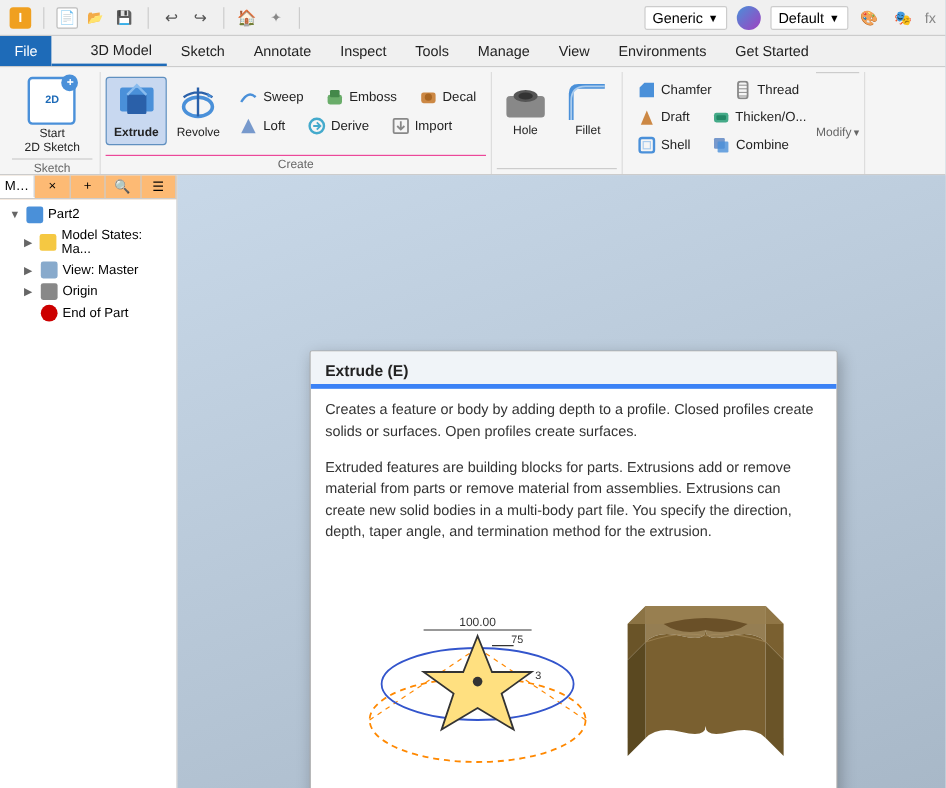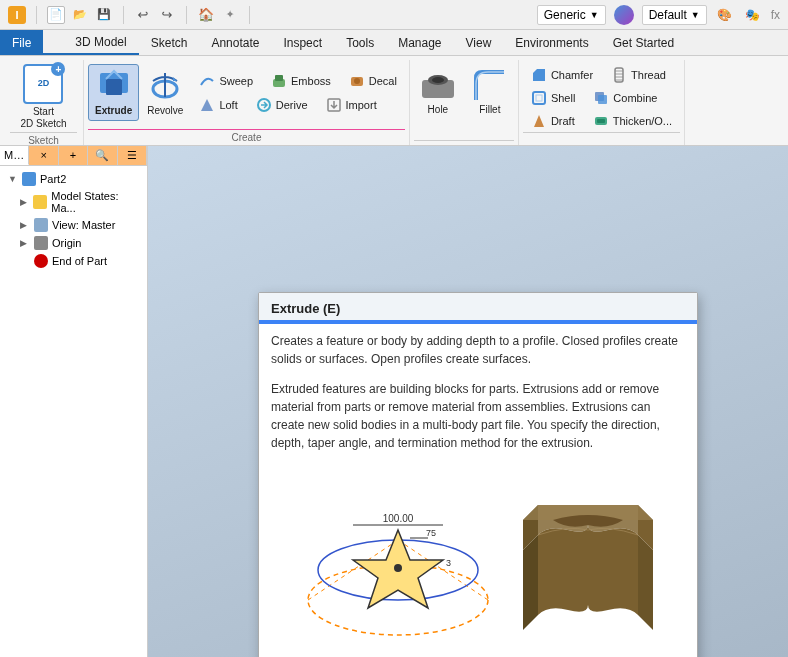--- a/index.html
+++ b/index.html
@@ -327,66 +327,66 @@
           <svg width="36" height="36" viewBox="0 0 36 36">
             <path d="M4 32 L4 10 Q4 4 10 4 L32 4" fill="none" stroke="#4a90d9" stroke-width="4"></path>
             <path d="M4 32 L4 16 Q4 4 16 4 L32 4" fill="none" stroke="#aaccee" stroke-width="1.5"></path>
           </svg>
           <span style="font-size:10px;color:#222;">Fillet</span>
         </div>
       </div>
       <div class="group-label" style="font-size:10px;color:#666;border-top:1px solid #ccc;padding-top:2px;margin-bottom:2px;text-align:center;"></div>
     </div>
 
-    <div style="display:flex;flex-direction:column;border-right:1px solid #ddd;padding:0 4px;justify-content:space-between;">
+    <div style="display:flex;flex-direction:row;border-right:1px solid #ddd;padding:0 4px;justify-content:space-between;">
       <div style="display:flex;flex-direction:column;gap:1px;padding-top:4px;">
         <div style="display:flex;gap:2px;">
           <div class="ribbon-btn-sm">
             <svg width="16" height="16" viewBox="0 0 16 16">
                 <path d="M2 14 L2 6 L6 2 L14 2 L14 14 Z" fill="#4a90d9"></path>
               </svg>
             <span>Chamfer</span>
           </div>
           <div class="ribbon-btn-sm">
             <svg width="16" height="16" viewBox="0 0 16 16">
                 <rect x="4" y="1" width="8" height="14" fill="none" stroke="#888" stroke-width="1.5" rx="2"></rect>
                 <path d="M4 4 L12 4 M4 7 L12 7 M4 10 L12 10 M4 13 L12 13" stroke="#888" stroke-width="0.8"></path>
               </svg>
             <span>Thread</span>
           </div>
         </div>
         <div style="display:flex;gap:2px;">
           <div class="ribbon-btn-sm">
             <svg width="16" height="16" viewBox="0 0 16 16">
+                <path d="M3 14 L8 2 L13 14 Z" fill="#cc8844"></path>
+              </svg>
+            <span>Draft</span>
+          </div>
+          <div class="ribbon-btn-sm">
+            <svg width="16" height="16" viewBox="0 0 16 16">
+                <rect x="2" y="4" width="12" height="8" fill="#44aa88" rx="2"></rect>
+                <rect x="4" y="6" width="8" height="4" fill="#228866" rx="1"></rect>
+              </svg>
+            <span>Thicken/O...</span>
+          </div>
+        </div>
+        <div style="display:flex;gap:2px;">
+          <div class="ribbon-btn-sm">
+            <svg width="16" height="16" viewBox="0 0 16 16">
                 <rect x="2" y="2" width="12" height="12" fill="none" stroke="#4a90d9" stroke-width="2" rx="2"></rect>
                 <rect x="5" y="5" width="6" height="6" fill="none" stroke="#aaccee" stroke-width="1"></rect>
               </svg>
             <span>Shell</span>
           </div>
           <div class="ribbon-btn-sm">
             <svg width="16" height="16" viewBox="0 0 16 16">
                 <rect x="2" y="2" width="9" height="9" fill="#7799cc" rx="1"></rect>
                 <rect x="5" y="5" width="9" height="9" fill="#4a90d9" rx="1" opacity="0.8"></rect>
               </svg>
             <span>Combine</span>
-          </div>
-        </div>
-        <div style="display:flex;gap:2px;">
-          <div class="ribbon-btn-sm">
-            <svg width="16" height="16" viewBox="0 0 16 16">
-                <path d="M3 14 L8 2 L13 14 Z" fill="#cc8844"></path>
-              </svg>
-            <span>Draft</span>
-          </div>
-          <div class="ribbon-btn-sm">
-            <svg width="16" height="16" viewBox="0 0 16 16">
-                <rect x="2" y="4" width="12" height="8" fill="#44aa88" rx="2"></rect>
-                <rect x="4" y="6" width="8" height="4" fill="#228866" rx="1"></rect>
-              </svg>
-            <span>Thicken/O...</span>
           </div>
         </div>
       </div>
       <div style="display:flex;align-items:center;gap:2px;justify-content:center;border-top:1px solid #ccc;padding-top:16px;margin-bottom:2px;">
         <span style="font-size:10px;color:#666;">Modify</span>
         <span style="font-size:9px;color:#666;">▾</span>
       </div>
     </div>
 
   </div>

